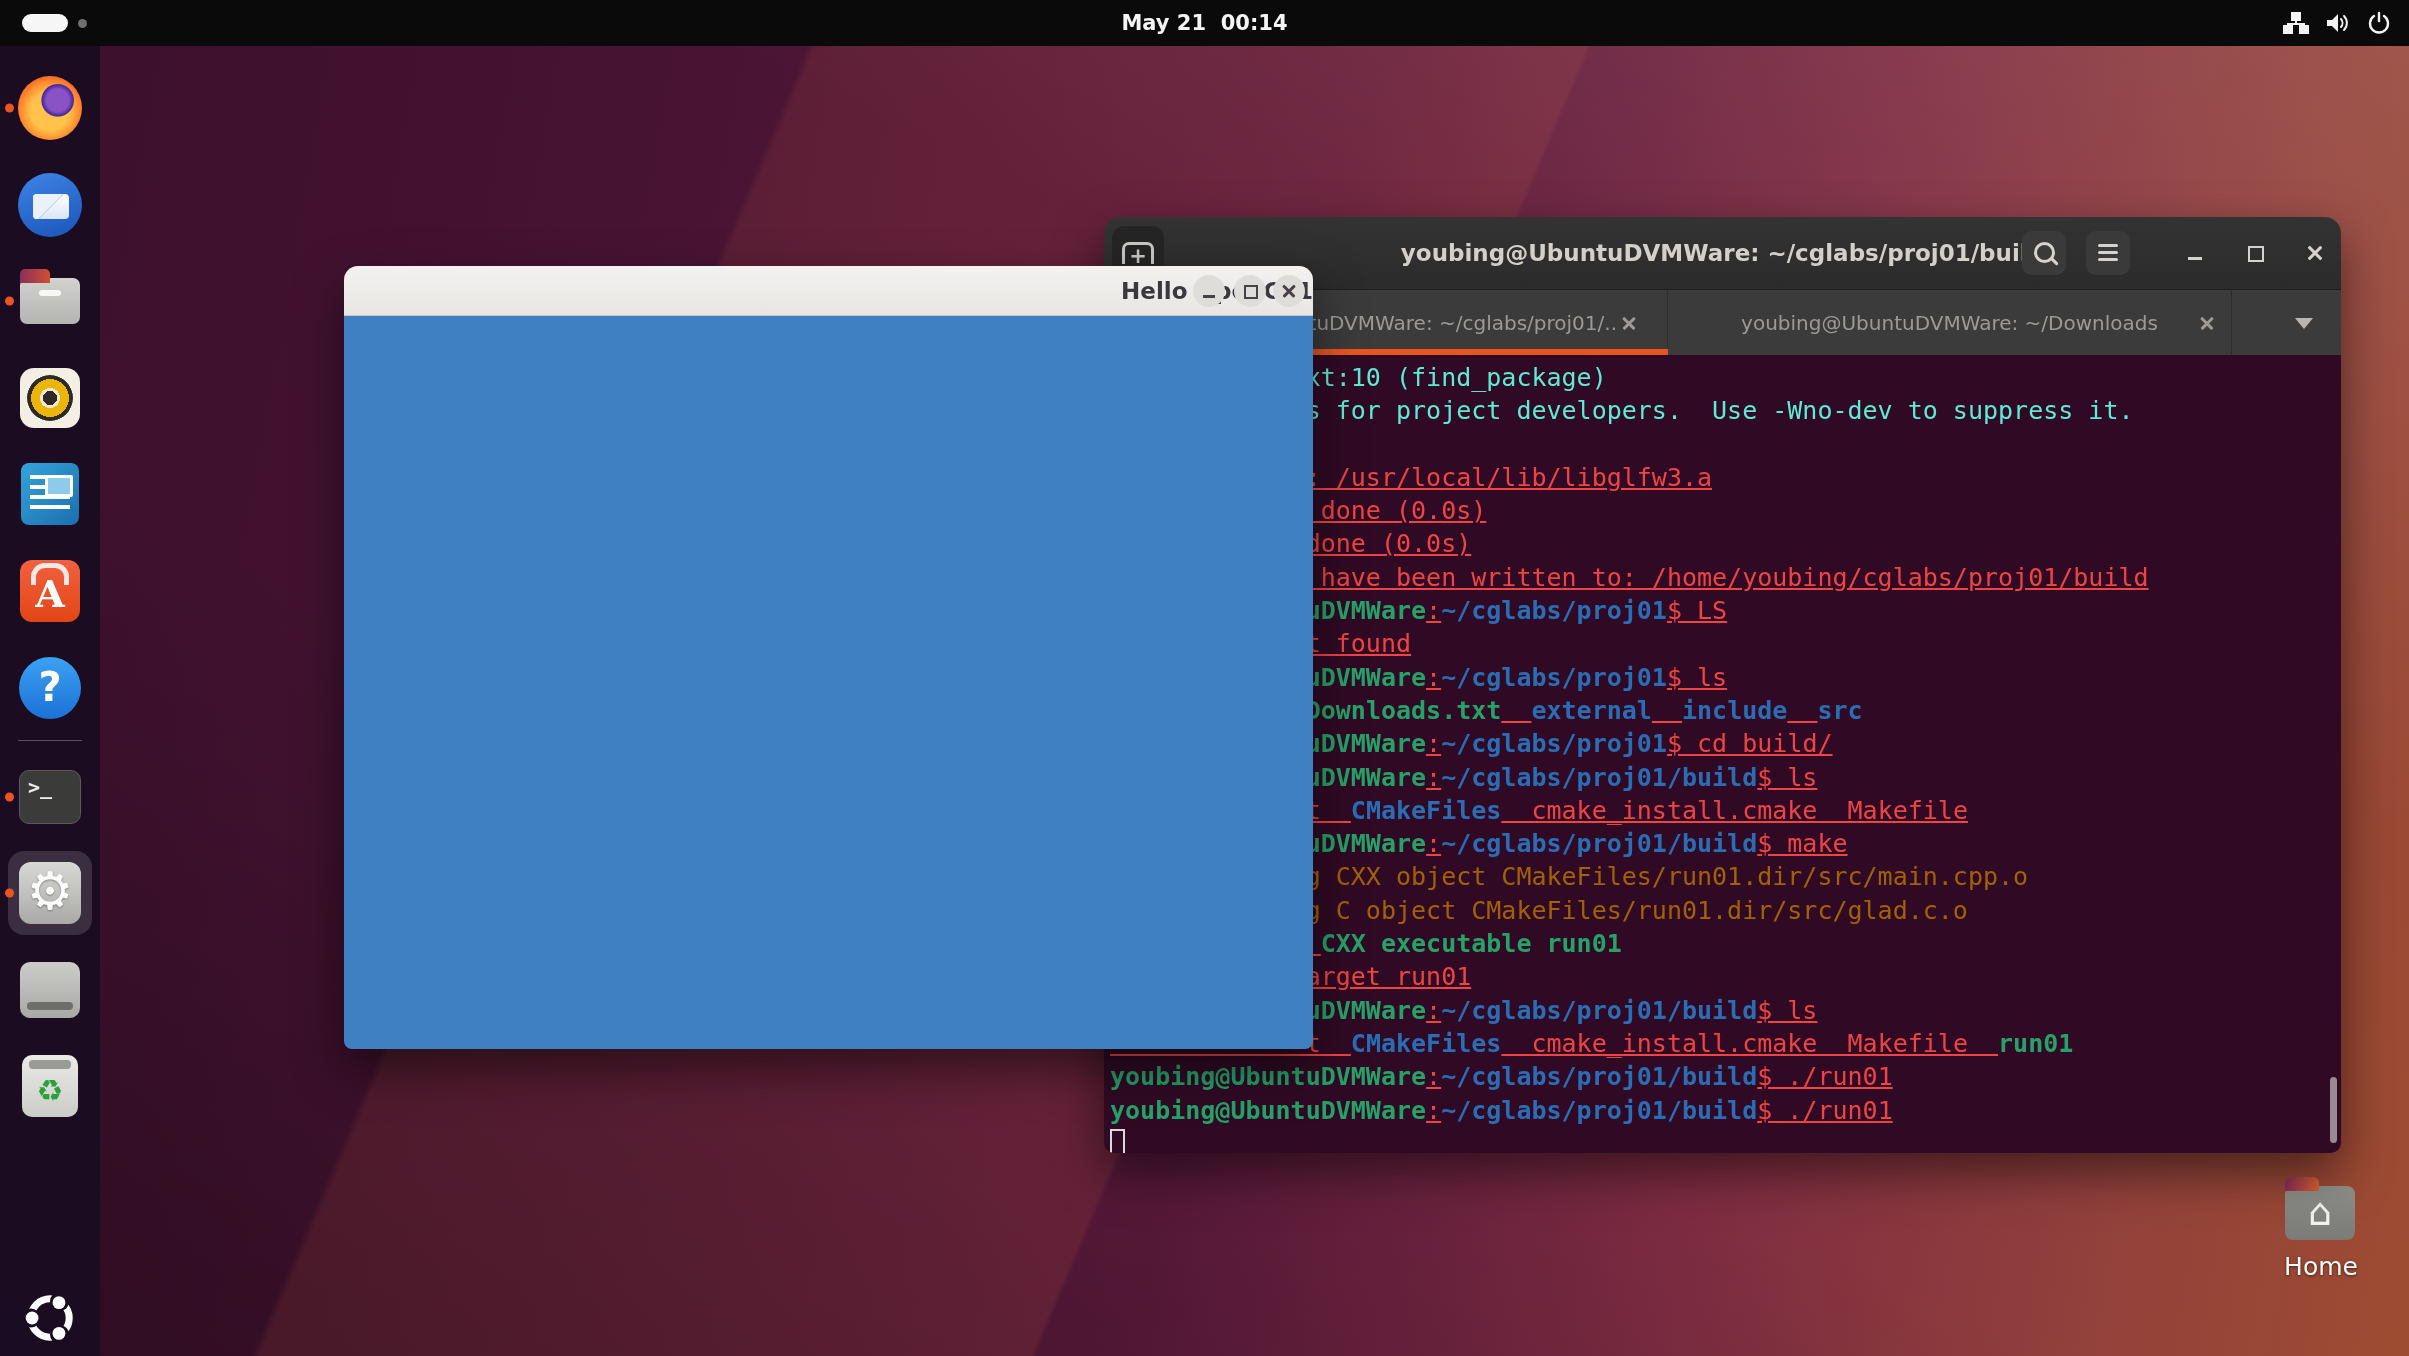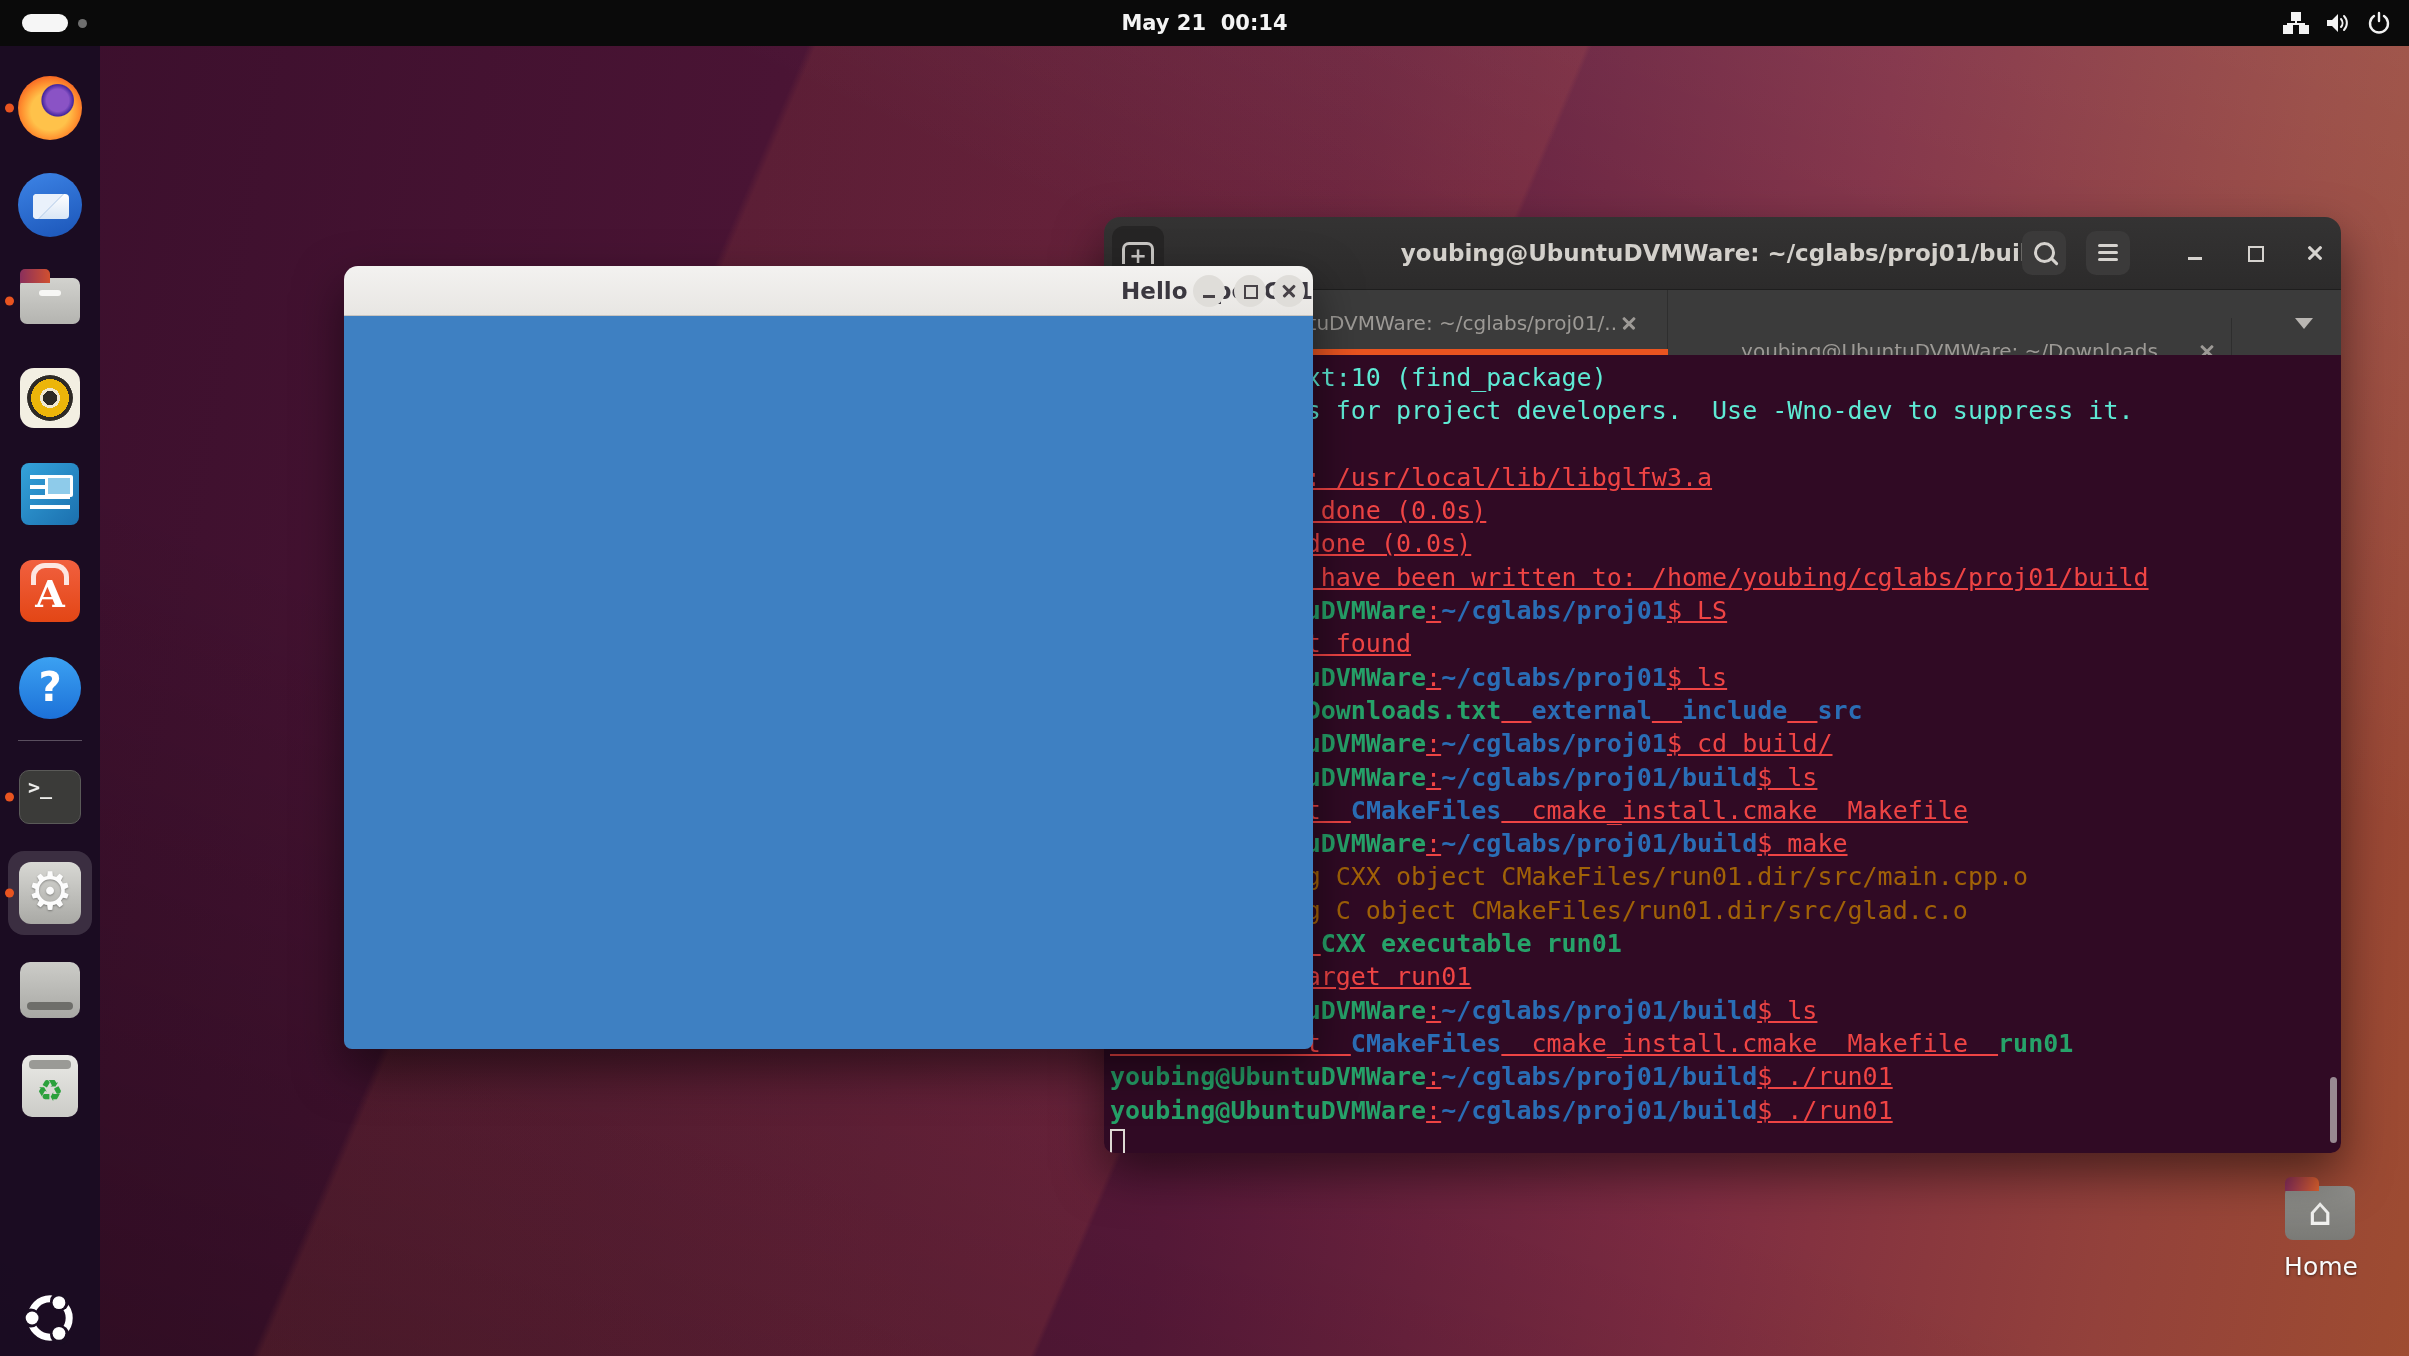--- a/index.html
+++ b/index.html
@@ -95,21 +95,21 @@
   .bars{position:absolute;left:12px;top:13px;width:20px;}
   .bars i{display:block;height:3px;background:#D6D3CF;border-radius:2px;margin-bottom:4px;}
   .wc{position:absolute;top:22px;width:28px;height:28px;}
   .wc-min{right:132px;} .wc-max{right:72px;} .wc-close{right:12px;}
   .g-min{position:absolute;left:7px;top:18px;width:14px;height:3px;background:#D6D3CF;}
   .g-max{position:absolute;left:7px;top:7px;width:12px;height:12px;border:2px solid #D6D3CF;}
   .g-x{position:absolute;left:50%;top:50%;width:18px;height:3px;background:#D6D3CF;border-radius:1px;}
   .g-x1{transform:translate(-50%,-50%) rotate(45deg);} .g-x2{transform:translate(-50%,-50%) rotate(-45deg);}
   .term-tabbar{position:absolute;left:0;top:73px;width:100%;height:65px;background:#3B3B3B;}
   .term-tab{position:absolute;top:0;height:65px;box-sizing:border-box;border-right:1px solid #2E2E2E;}
-  .tab-1{left:0;width:564px;} .tab-2{left:564px;width:564px;margin-top:28px;}
+  .tab-1{left:0;width:564px;} .tab-2{left:564px;width:564px;}
   .tab-label{position:absolute;left:50%;top:50%;transform:translate(-50%,-50%);max-width:460px;overflow:hidden;
     white-space:nowrap;color:#9D9A96;font-size:20px;}
   .tab-close{position:absolute;top:50%;width:16px;height:16px;transform:translateY(-50%);}
   .tab-close i{position:absolute;left:0;top:7px;width:16px;height:2.5px;background:#9D9A96;border-radius:1px;}
   .tab-close .x1{transform:rotate(45deg);} .tab-close .x2{transform:rotate(-45deg);}
   .tc-1{right:30px;} .tc-2{right:16px;}
   .tab-underline{position:absolute;left:0;bottom:0;width:564px;height:6px;background:#E95420;}
   .tab-chevron{position:absolute;right:28px;top:28px;width:0;height:0;
     border-left:9px solid transparent;border-right:9px solid transparent;border-top:11px solid #B9B6B2;}
   .term-body{position:absolute;left:0;top:138px;width:100%;height:798px;background:#300A24;

